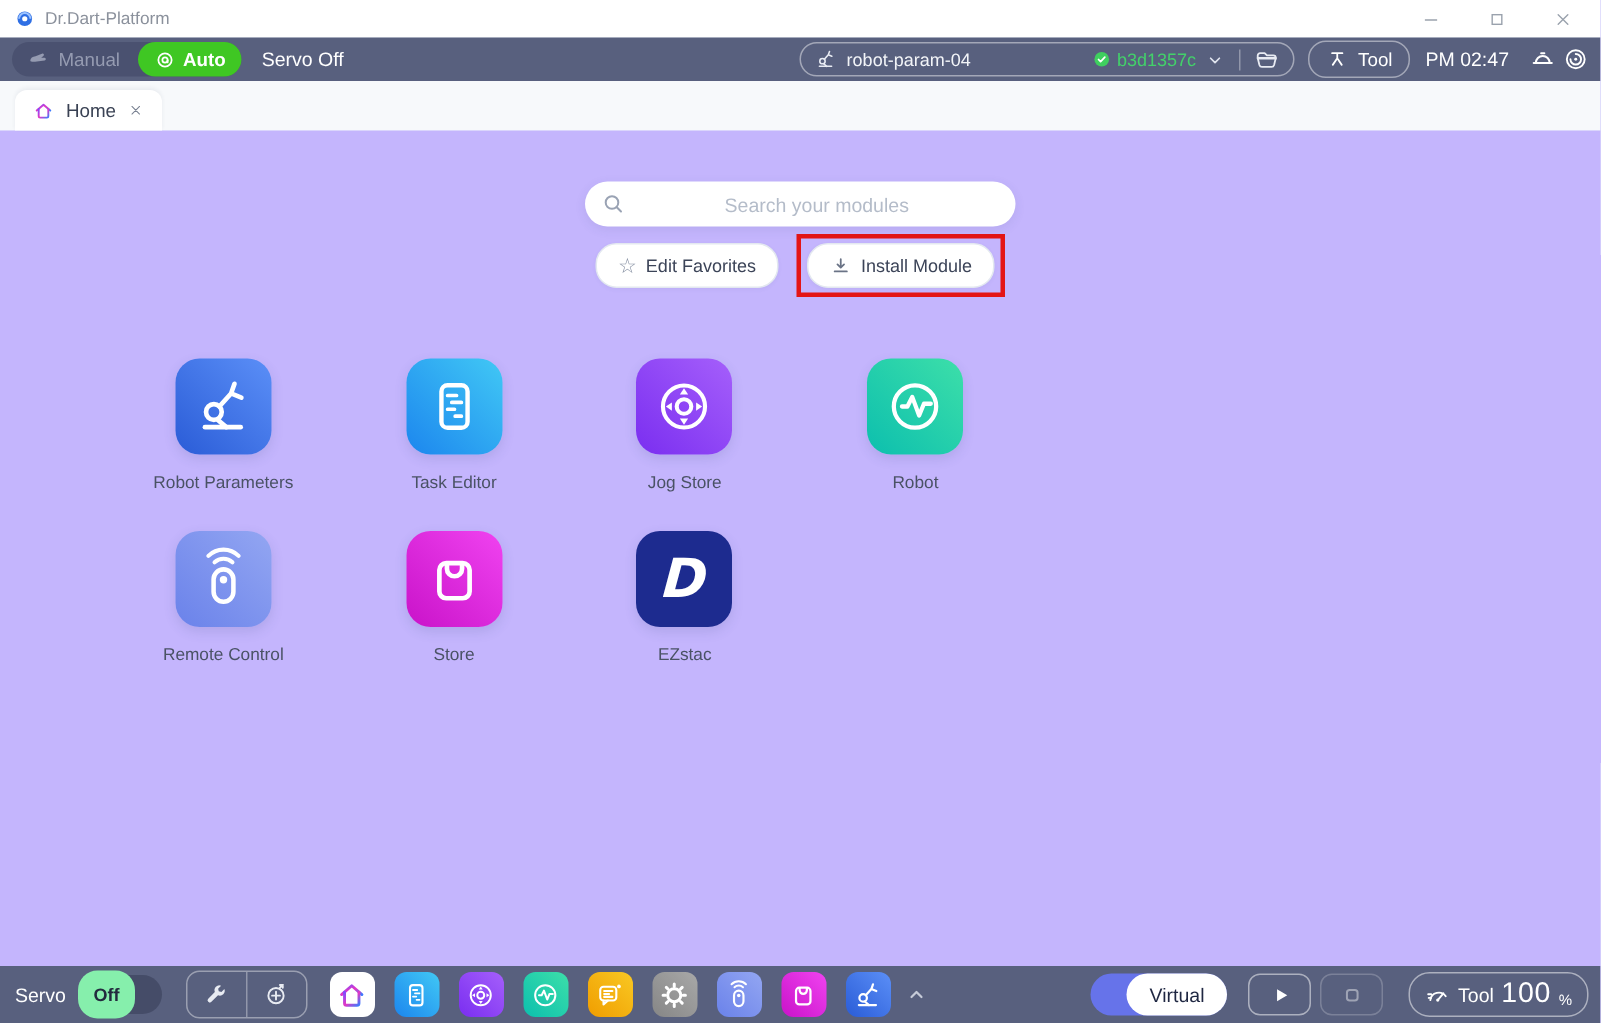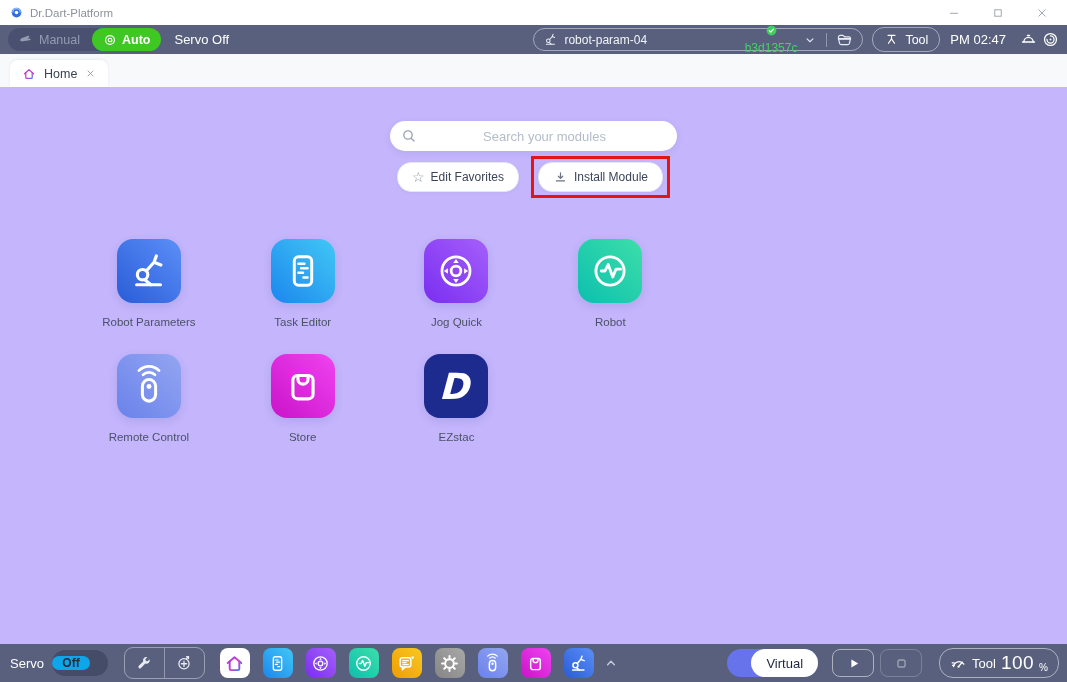--- a/index.html
+++ b/index.html
@@ -17,21 +17,21 @@
   .winbtns{margin-left:auto;display:flex;align-items:center;gap:30px;margin-right:8px;}
   .winbtn{color:#9aa2ad;display:flex;align-items:center;justify-content:center;width:14px;height:14px;cursor:default;}
   
   .topbar{height:29px;background:#58607e;display:flex;align-items:center;padding:0 8px;color:#fff;}
   .mode-seg{background:#4a5170;border-radius:13px;height:23px;display:flex;align-items:center;}
   .seg-manual{display:flex;align-items:center;gap:6px;padding:0 12px 0 10px;color:#959bb1;font-size:12.5px;}
   .seg-auto{background:#3fc723;border-radius:12px;height:23px;display:flex;align-items:center;gap:5px;padding:0 11px;color:#fff;font-size:12.5px;font-weight:bold;}
   .servo-state{margin-left:13px;font-size:13px;color:#fff;}
   .project-pill{margin-left:auto;border:1px solid rgba(255,255,255,.45);border-radius:12px;height:23px;display:flex;align-items:center;padding:0 9px;gap:6px;min-width:330px;box-sizing:border-box;}
   .project-name{font-size:12px;color:#f2f4f8;}
-  .commit{margin-left:auto;display:flex;align-items:center;gap:4px;color:#43d16a;font-size:12px;flex-direction:column;}
+  .commit{margin-left:auto;display:flex;align-items:center;gap:4px;color:#43d16a;font-size:12px;}
   .pill-divider{width:1px;height:14px;background:rgba(255,255,255,.35);margin:0 3px;}
   .tool-pill{margin-left:9px;border:1px solid rgba(255,255,255,.45);border-radius:12px;height:23px;display:flex;align-items:center;gap:6px;padding:0 11px;font-size:12.5px;color:#fff;}
   .clock{margin:0 9px 0 10px;font-size:13px;color:#fff;white-space:nowrap;}
   .topbar-iconbtn{width:18px;height:18px;display:flex;align-items:center;justify-content:center;color:#fff;margin-left:4px;}
   
   .tabstrip{height:33px;background:#f7f9fb;display:flex;align-items:flex-end;padding-left:10px;}
   .tab{background:#ffffff;height:27px;border-radius:8px 8px 0 0;display:flex;align-items:center;gap:8px;padding:0 12px;box-shadow:0 -1px 3px rgba(40,60,90,.07);}
   .tab-label{font-size:12.5px;color:#3a4254;}
   .tab-close{color:#7a8292;display:flex;align-items:center;}
   
@@ -62,21 +62,21 @@
   .g-logs{background:linear-gradient(225deg,#f9c823,#f09d00);}
   .g-gear{background:linear-gradient(225deg,#a8a8a8,#868686);}
   .g-remote{background:linear-gradient(225deg,#93a6f2,#6a82ea);}
   .g-store{background:linear-gradient(225deg,#f043f0,#c913c9);}
   .g-ez{background:#1d2b8f;}
   .g-home{background:#ffffff;}
   
   .bottombar{position:absolute;left:0;bottom:0;width:1067px;height:38px;background:#58607e;display:flex;align-items:center;padding:0 8px;box-sizing:border-box;color:#fff;}
   .servo-label{font-size:13px;margin:0 8px 0 2px;}
   .servo-toggle{width:56px;height:26px;border-radius:13px;background:#454c68;display:flex;align-items:center;cursor:default;}
-  .servo-knob{background:#0ea5e9;border-radius:13px;height:14px;min-width:38px;display:flex;align-items:center;justify-content:center;font-size:12px;font-weight:bold;color:#232a3e;}
+  .servo-knob{background:#86efac;border-radius:13px;height:32px;min-width:38px;display:flex;align-items:center;justify-content:center;font-size:12px;font-weight:bold;color:#232a3e;}
   .tool-group{margin-left:16px;border:1px solid rgba(255,255,255,.4);border-radius:9px;height:30px;display:flex;align-items:center;}
   .tool-group .cell{width:39px;height:30px;display:flex;align-items:center;justify-content:center;color:#e8ebf2;}
   .tool-group .cell + .cell{border-left:1px solid rgba(255,255,255,.35);}
   .dock{display:flex;align-items:center;gap:13px;margin-left:15px;}
   .dock-tile{width:30px;height:30px;border-radius:8px;display:flex;align-items:center;justify-content:center;color:#fff;cursor:default;}
   .dock-icon{width:21px;height:21px;}
   .dock-chevron{margin-left:9px;color:#c6cbd8;display:flex;align-items:center;cursor:default;}
   .virtual{margin-left:auto;background:#6673ea;border-radius:14px;height:28px;display:flex;align-items:center;padding-left:24px;cursor:default;}
   .virtual-knob{background:#fff;border-radius:14px;height:28px;display:flex;align-items:center;padding:0 15px;font-size:13px;color:#1f2742;}
   .quick{margin-left:10px;border:1px solid rgba(255,255,255,.5);border-radius:14px;height:28px;display:flex;align-items:center;gap:7px;padding:0 12px;font-size:13px;cursor:default;}
@@ -410,21 +410,21 @@
           </svg>
         </div>
       <span class="module-label">Task Editor</span>
     </div>
     <div class="module-cell">
       <div class="tile g-jog">
           <svg class="tile-icon">
             <use href="#i-jog"></use>
           </svg>
         </div>
-      <span class="module-label">Jog Quick</span>
+      <span class="module-label">Jog Store</span>
     </div>
     <div class="module-cell">
       <div class="tile g-status">
           <svg class="tile-icon">
             <use href="#i-status"></use>
           </svg>
         </div>
       <span class="module-label">Robot</span>
     </div>
   </div>

